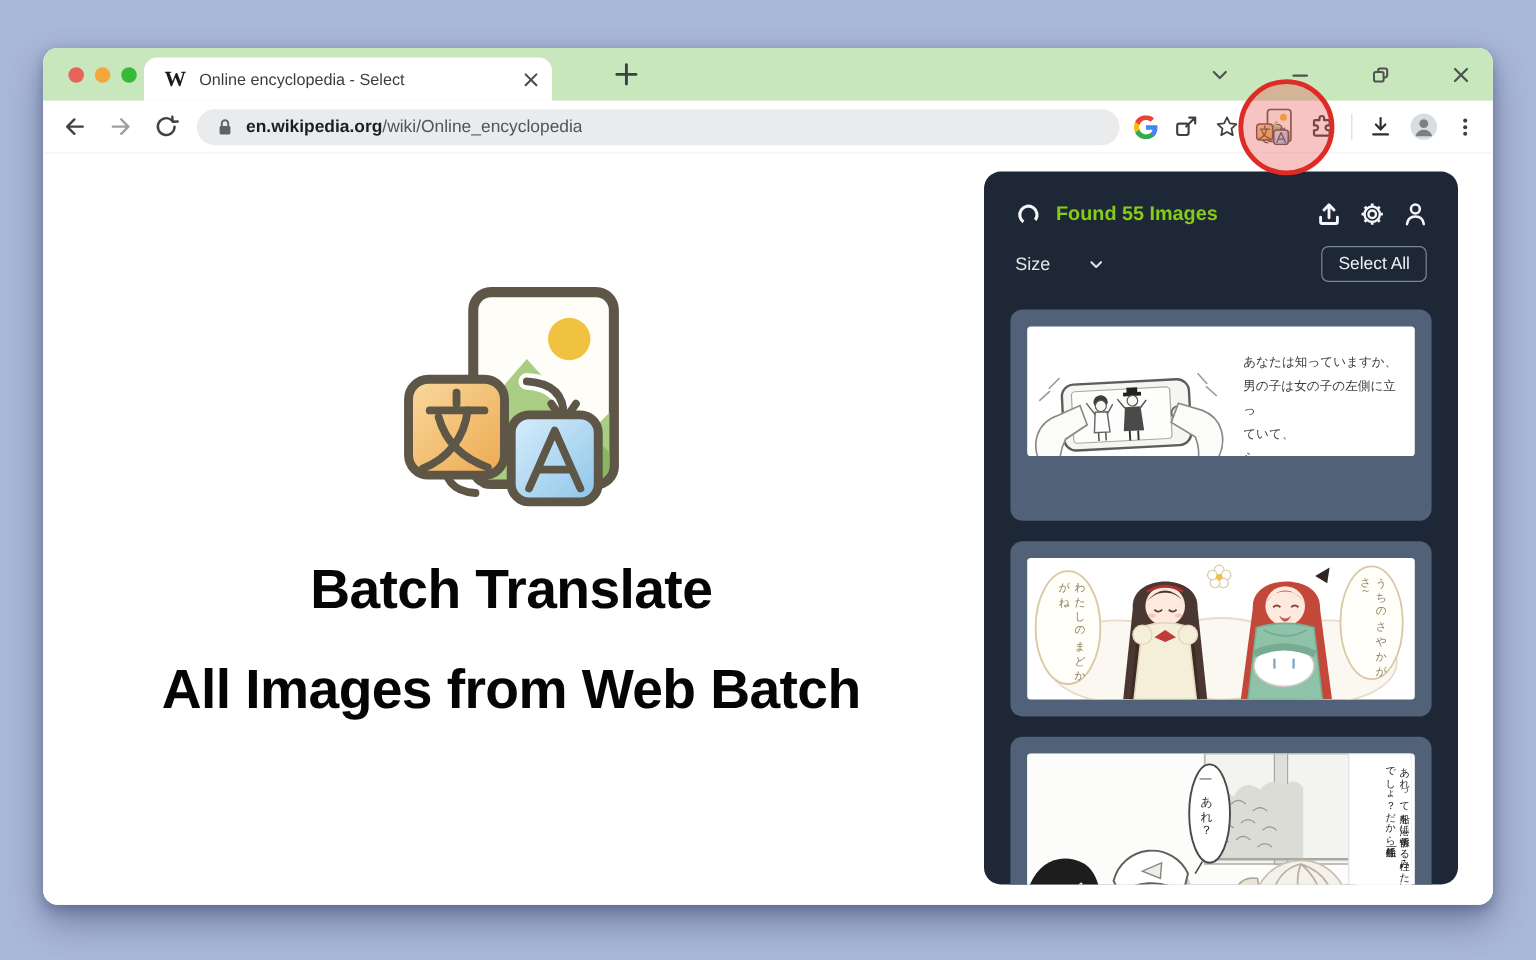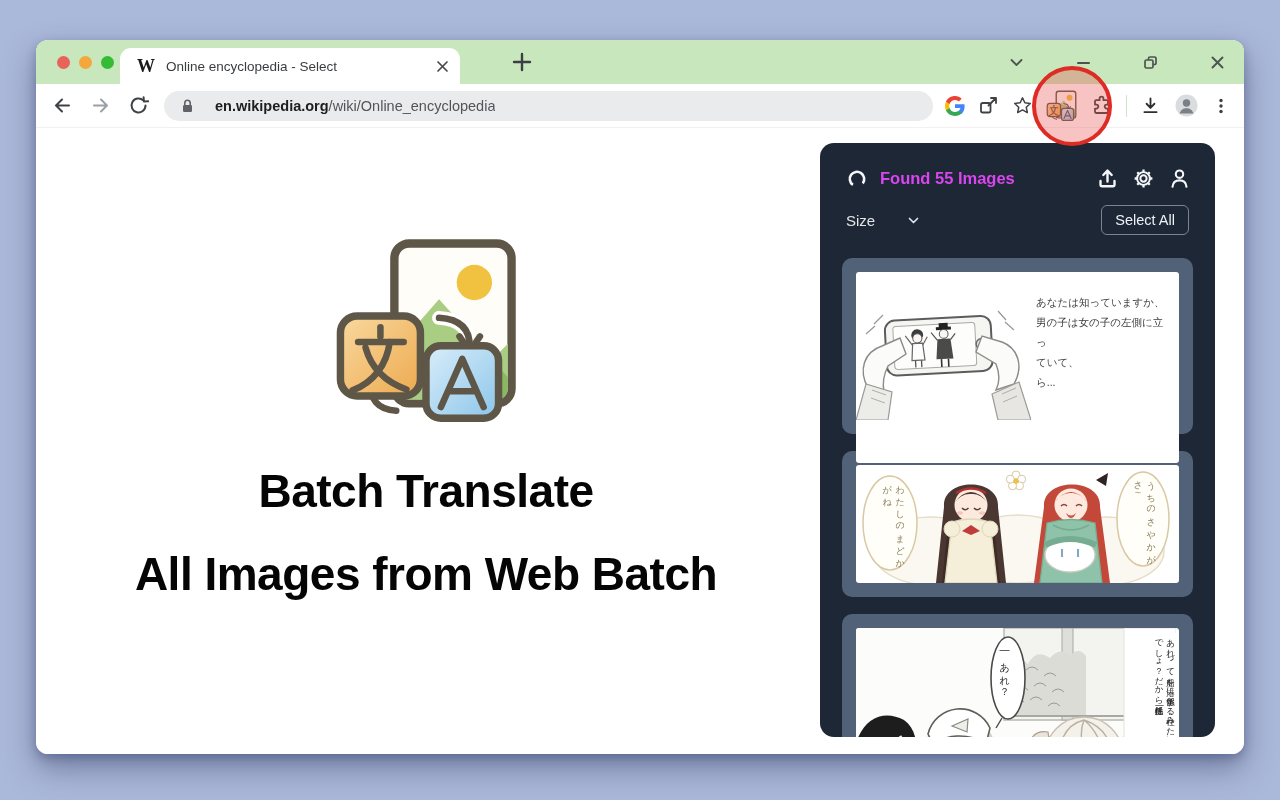--- a/index.html
+++ b/index.html
@@ -24,52 +24,52 @@
     mask-image:linear-gradient(90deg,#000 85%,transparent 99%); }
   .icon-btn { display:inline-flex; align-items:center; justify-content:center; background:none; border:none; cursor:pointer; }
   .newtab { position:absolute; left:474px; top:10px; width:24px; height:24px; }
   .win-controls { position:absolute; right:18px; top:14px; display:flex; gap:50px; align-items:center; }
 
   
   .toolbar { position:absolute; left:0; top:44px; right:0; height:44px; background:#fff;
     display:flex; align-items:center; padding:0 14px 0 16px; border-bottom:1px solid #f1f1f1; border-radius:0; }
   .nav-group { display:flex; align-items:center; gap:17px; }
   .urlbar { flex:1; height:30px; margin:0 12px 0 15px; background:#eaebec; border-radius:15px;
-    display:flex; align-items:center; padding:0 16px; gap:20px; min-width:0; }
+    display:flex; align-items:center; padding:0 16px; gap:10px; min-width:0; }
   .url-text { font-size:14.5px; white-space:nowrap; overflow:hidden; }
   .url-domain { color:#1c1e21; font-weight:600; }
   .url-path { color:#50555b; font-weight:400; }
   .tool-icons { display:flex; align-items:center; gap:13px; }
   .vsep { width:1px; height:22px; background:#cfe5c4; }
 
   .highlight-circle { position:absolute; left:996px; top:26px; width:80px; height:80px; border-radius:50%;
     border:4px solid #dd2b25; background:rgba(233,82,78,.34); z-index:30; }
 
   
   .content { position:absolute; left:0; top:88px; right:0; bottom:0; background:#fff; border-radius:0 0 12px 12px; }
   .hero { position:absolute; left:0; top:108px; width:780px; text-align:center; }
   .hero-logo { margin:0 auto 46px auto; display:block; }
   .hero h1 { font-size:46px; font-weight:700; color:#050505; letter-spacing:-0.5px; line-height:1; }
   .hero h1.first { margin-bottom:37px; }
 
   
   .panel { position:absolute; top:103px; right:29px; width:395px; height:594px; background:#1d2736;
     border-radius:14px; overflow:hidden; z-index:20; color:#eef1f6; }
   .panel-header { display:flex; align-items:center; padding:24px 24px 0 26px; gap:12px; }
-  .found-text { font-size:16.5px; font-weight:600; color:#d946ef; flex:1; }
+  .found-text { font-size:16.5px; font-weight:600; color:#84cc16; flex:1; }
   .hdr-icons { display:flex; align-items:center; gap:13px; }
   .panel-controls { display:flex; align-items:center; margin-top:15px; padding:0 26px; }
   .size-dd { display:flex; align-items:center; gap:32px; cursor:pointer; }
   .size-label { font-size:15px; color:#e5e5e5; }
   .select-all { margin-left:auto; background:transparent; border:1.5px solid #7a8497; border-radius:6px;
     color:#eef1f6; font-size:14.5px; padding:6px 13px; cursor:pointer; font-family:inherit; }
   .cards { display:flex; flex-direction:column; gap:17px; margin-top:23px; padding:0 22px; }
   .card { background:#516178; border-radius:10px; padding:14px; flex:none; }
   .card-img { background:#fff; border-radius:3px; position:relative; overflow:hidden; }
-  .card1 .card-img { height:191px; }
+  .card1 .card-img { height:108px; }
   .card2 .card-img { height:118px; }
   .card3 .card-img { height:150px; }
   .jp-caption { position:absolute; left:180px; right:6px; top:20px; font-size:10.5px; line-height:20px; color:#3b3b3b; }
   .jp-caption span { display:block; }
   .vtext { writing-mode:vertical-rl; text-orientation:upright; position:absolute; letter-spacing:2px; }
   .bubble-left-text  { left:24px; top:14px; height:92px; font-size:9px; color:#8a7a58; }
   .bubble-right-text { right:22px; top:10px; height:92px; font-size:9px; color:#8a7a58; }
   .bubble-center-text { left:141px; top:16px; height:80px; font-size:10px; color:#2b2b2b; letter-spacing:1px; }
   .side-vtext { position:absolute; right:3px; top:5px; height:140px; width:46px; writing-mode:vertical-rl;
     text-orientation:upright; font-size:8.5px; line-height:11.5px; color:#222; letter-spacing:0; background:#fff; }

